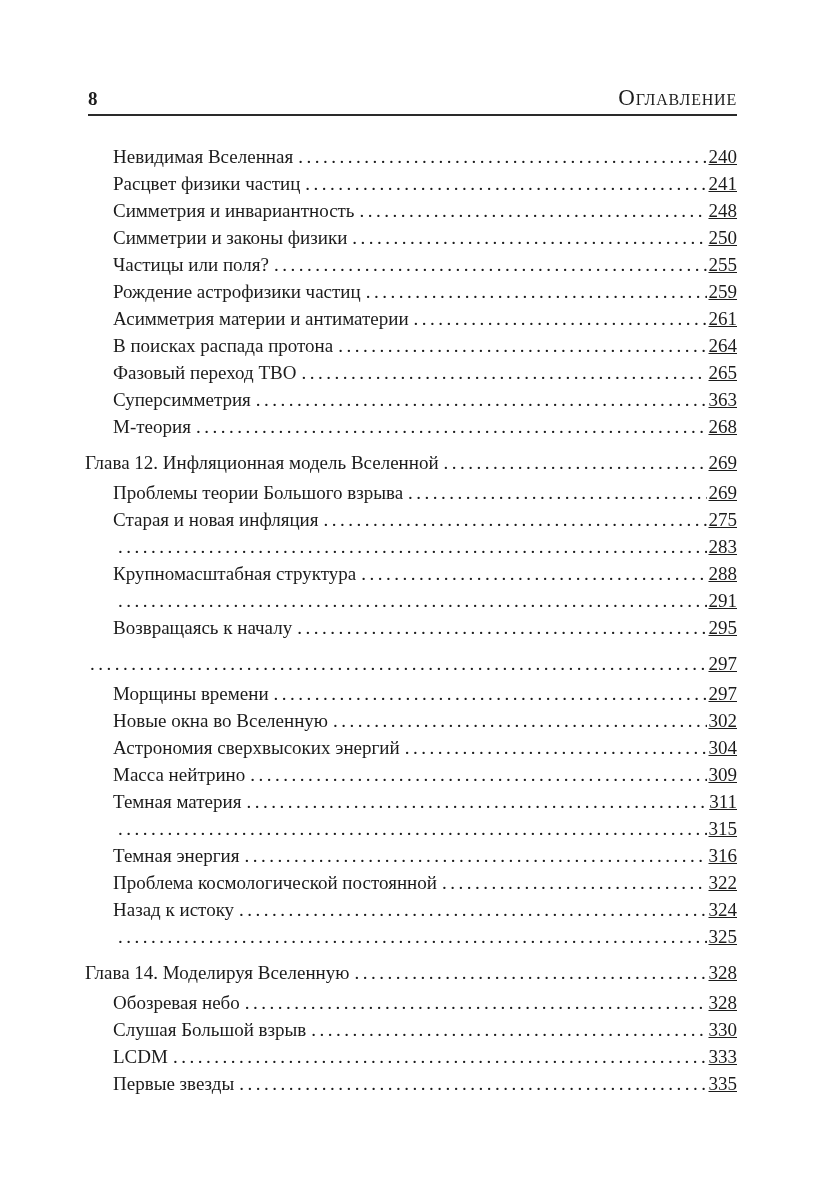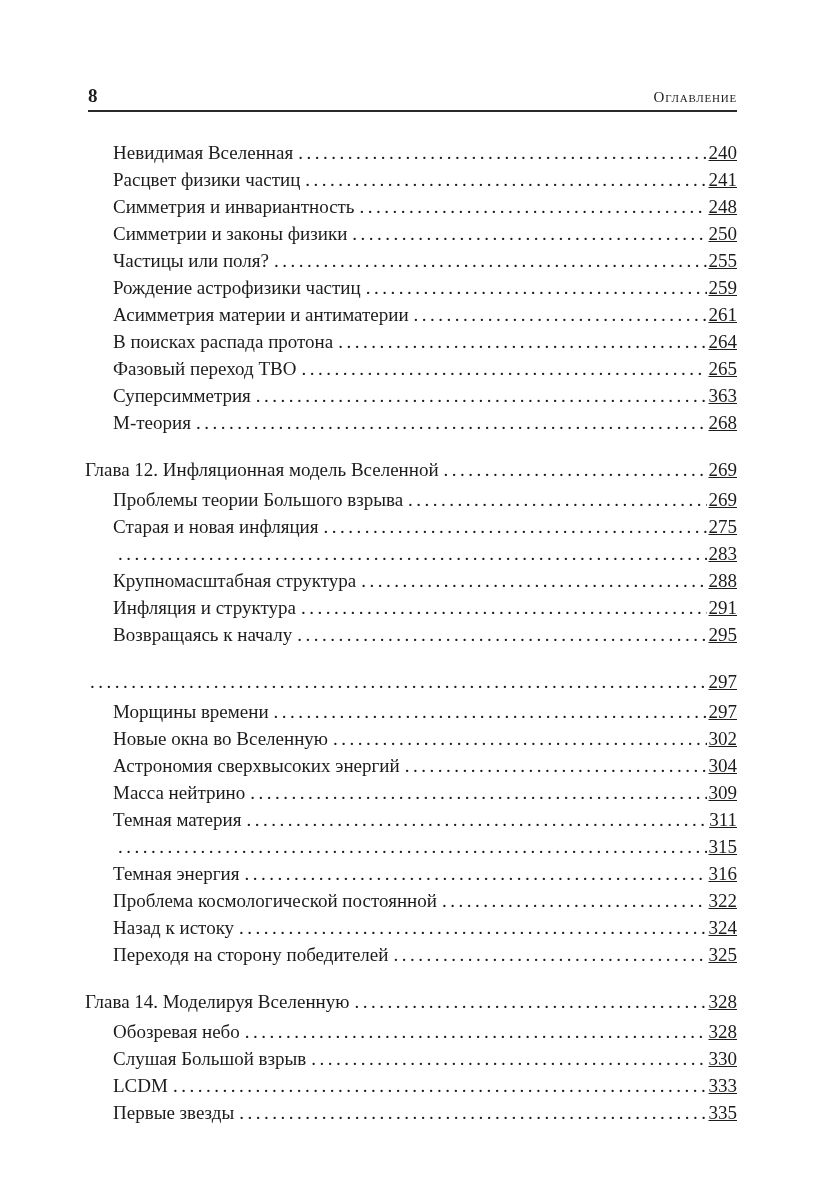--- a/index.html
+++ b/index.html
@@ -23,21 +23,21 @@
     align-items: baseline;
     margin: 86px 80px 0 88px;
   }
   .page-num {
     font-weight: bold;
     font-size: 19px;
     line-height: 1;
   }
   .running-title {
     font-variant: small-caps;
-    font-size: 15px;
+    font-size: 23px;
     letter-spacing: 0.8px;
     line-height: 1;
   }
   .head-rule {
     height: 0;
     border-top: 2px solid #2a2a2a;
     margin: 5px 80px 0 88px;
   }
   .toc {
     margin: 27px 80px 0 85px;
@@ -46,21 +46,21 @@
     display: flex;
     align-items: baseline;
     font-size: 19px;
     line-height: 27px;
     white-space: nowrap;
   }
   .toc-row.section {
     padding-left: 28px;
   }
   .toc-row.chapter {
-    margin-top: 20px;
+    margin-top: 9px;
     margin-bottom: 3px;
   }
   .toc-label {
     flex: 0 0 auto;
   }
   .dot-leader {
     flex: 1 1 auto;
     overflow: hidden;
     white-space: nowrap;
     letter-spacing: 3.5px;
@@ -156,21 +156,20 @@
       <div class="toc-row section">
     <span class="dot-leader">................................................................................................................................................................</span>
     <span class="toc-page">283</span>
   </div>
       <div class="toc-row section">
     <span class="toc-label">Крупномасштабная структура</span>
     <span class="dot-leader">................................................................................................................................................................</span>
     <span class="toc-page">288</span>
   </div>
       <div class="toc-row section">
-    <span class="toc-label">Инфляция и структура</span>
     <span class="dot-leader">................................................................................................................................................................</span>
     <span class="toc-page">291</span>
   </div>
       <div class="toc-row section">
     <span class="toc-label">Возвращаясь к началу</span>
     <span class="dot-leader">................................................................................................................................................................</span>
     <span class="toc-page">295</span>
   </div>
       <div class="toc-row chapter">
     <span class="dot-leader">................................................................................................................................................................</span>
@@ -214,21 +213,20 @@
     <span class="toc-label">Проблема космологической постоянной</span>
     <span class="dot-leader">................................................................................................................................................................</span>
     <span class="toc-page">322</span>
   </div>
       <div class="toc-row section">
     <span class="toc-label">Назад к истоку</span>
     <span class="dot-leader">................................................................................................................................................................</span>
     <span class="toc-page">324</span>
   </div>
       <div class="toc-row section">
-    <span class="toc-label">Переходя на сторону победителей</span>
     <span class="dot-leader">................................................................................................................................................................</span>
     <span class="toc-page">325</span>
   </div>
       <div class="toc-row chapter">
     <span class="toc-label">Глава 14. Моделируя Вселенную</span>
     <span class="dot-leader">................................................................................................................................................................</span>
     <span class="toc-page">328</span>
   </div>
       <div class="toc-row section">
     <span class="toc-label">Обозревая небо</span>

